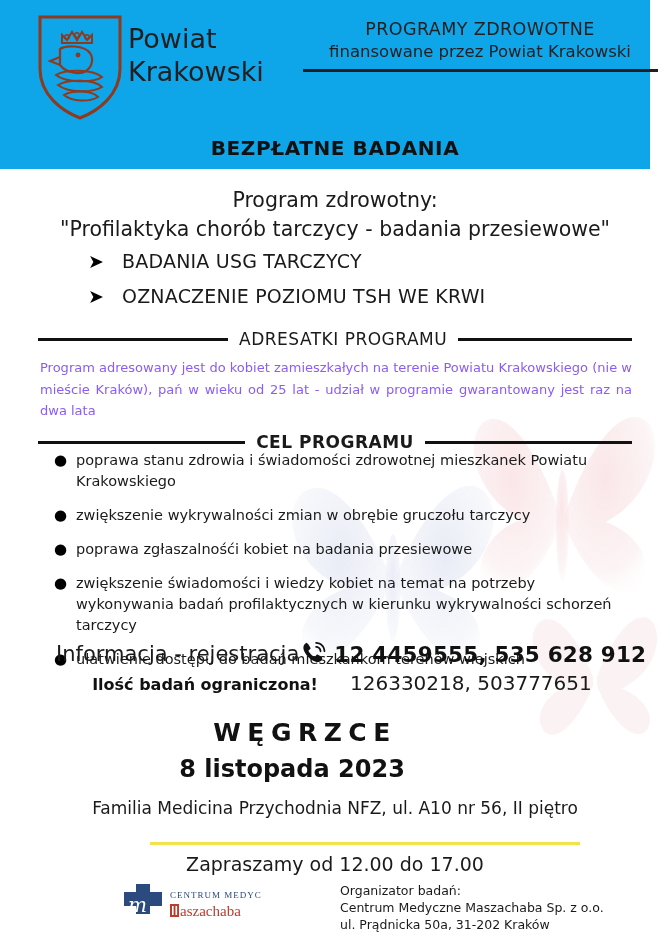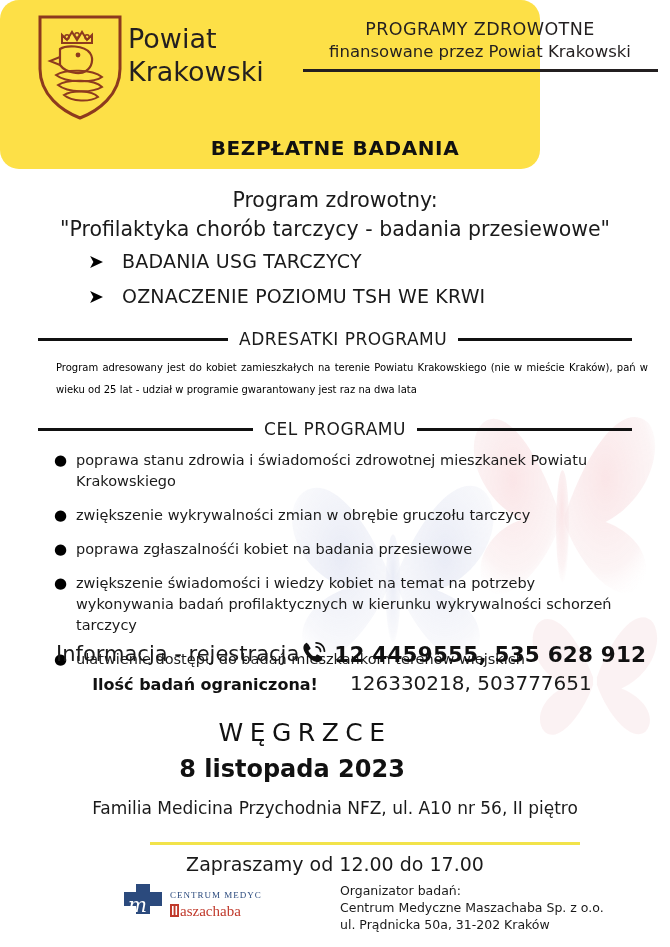--- a/index.html
+++ b/index.html
@@ -27,24 +27,23 @@
     z-index:0;
   }
   .bfly { position:absolute; opacity:.55; }
   .bfly-pink  { left:455px; top:398px; width:215px; height:250px; }
   .bfly-blue  { left:268px; top:470px; width:250px; height:215px; }
   .bfly-pink2 { left:520px; top:600px; width:150px; height:160px; opacity:.35; }
 
   
   .band {
     position:absolute; left:0; top:0;
-    width:540px; height:169px;
-    background:#fde047;
+    width:650px; height:169px;
+    background:#0ea5e9;
     z-index:2;
-    border-radius:19px;
   }
 
   .crest {
     position:absolute; left:36px; top:13px;
     width:88px; height:108px;
   }
 
   .brand {
     position:absolute; left:128px; top:22px;
     font-size:27px; line-height:33px;
@@ -112,24 +111,24 @@
     gap:11px;
   }
   .sec-head .rule { height:3px; background:#111; flex:1 1 auto; }
   .sec-head .rule.short { flex:0 0 190px; }
   .sec-head .lbl {
     font-size:17px; letter-spacing:.5px;
     color:#1a1a1a; white-space:nowrap;
   }
 
   .para {
-    position:absolute; left:56px; width:592px;
-    font-size:10px; line-height:21.5px;
+    position:absolute; left:40px; width:592px;
+    font-size:13px; line-height:21.5px;
     text-align:justify;
-    color:#000000;
+    color:#8b5cf6;
   }
 
   .goals {
     position:absolute; left:54px; width:580px;
   }
   .goal {
     display:flex; margin-bottom:13px;
   }
   .goal .dot {
     flex:0 0 22px;
@@ -166,21 +165,21 @@
     color:#111; width:290px;
   }
   .phones-sec {
     font-size:20px; color:#1a1a1a;
   }
 
   
   .place {
     position:absolute; left:0; top:718px; width:610px;
     text-align:center;
-    font-size:25px; font-weight:normal;
+    font-size:25px; font-weight:bold;
     letter-spacing:6.5px;
     color:#111;
   }
   .date {
     position:absolute; left:0; top:755px; width:584px;
     text-align:center;
     font-size:24px; font-weight:bold;
     color:#111;
   }
   .venue {
@@ -308,21 +307,21 @@
     </div>
 
     <div class="sec-head" style="top:329px;">
       <span class="rule short"></span>
       <span class="lbl">ADRESATKI PROGRAMU</span>
       <span class="rule"></span>
     </div>
 
     <div class="para" style="top:357px;">Program adresowany jest do kobiet zamieszkałych na terenie Powiatu Krakowskiego (nie w mieście Kraków), pań w wieku od 25 lat - udział w programie gwarantowany jest raz na dwa lata</div>
 
-    <div class="sec-head" style="top:419px;">
+    <div class="sec-head" style="top:432px;font-weight:bold;">
       <span class="rule"></span>
       <span class="lbl">CEL PROGRAMU</span>
       <span class="rule"></span>
     </div>
 
     <div class="goals" style="top:450px;">
       <div class="goal">
         <span class="dot">●</span>
         <span class="gtxt">poprawa stanu zdrowia i świadomości zdrowotnej mieszkanek Powiatu Krakowskiego</span>
       </div>

